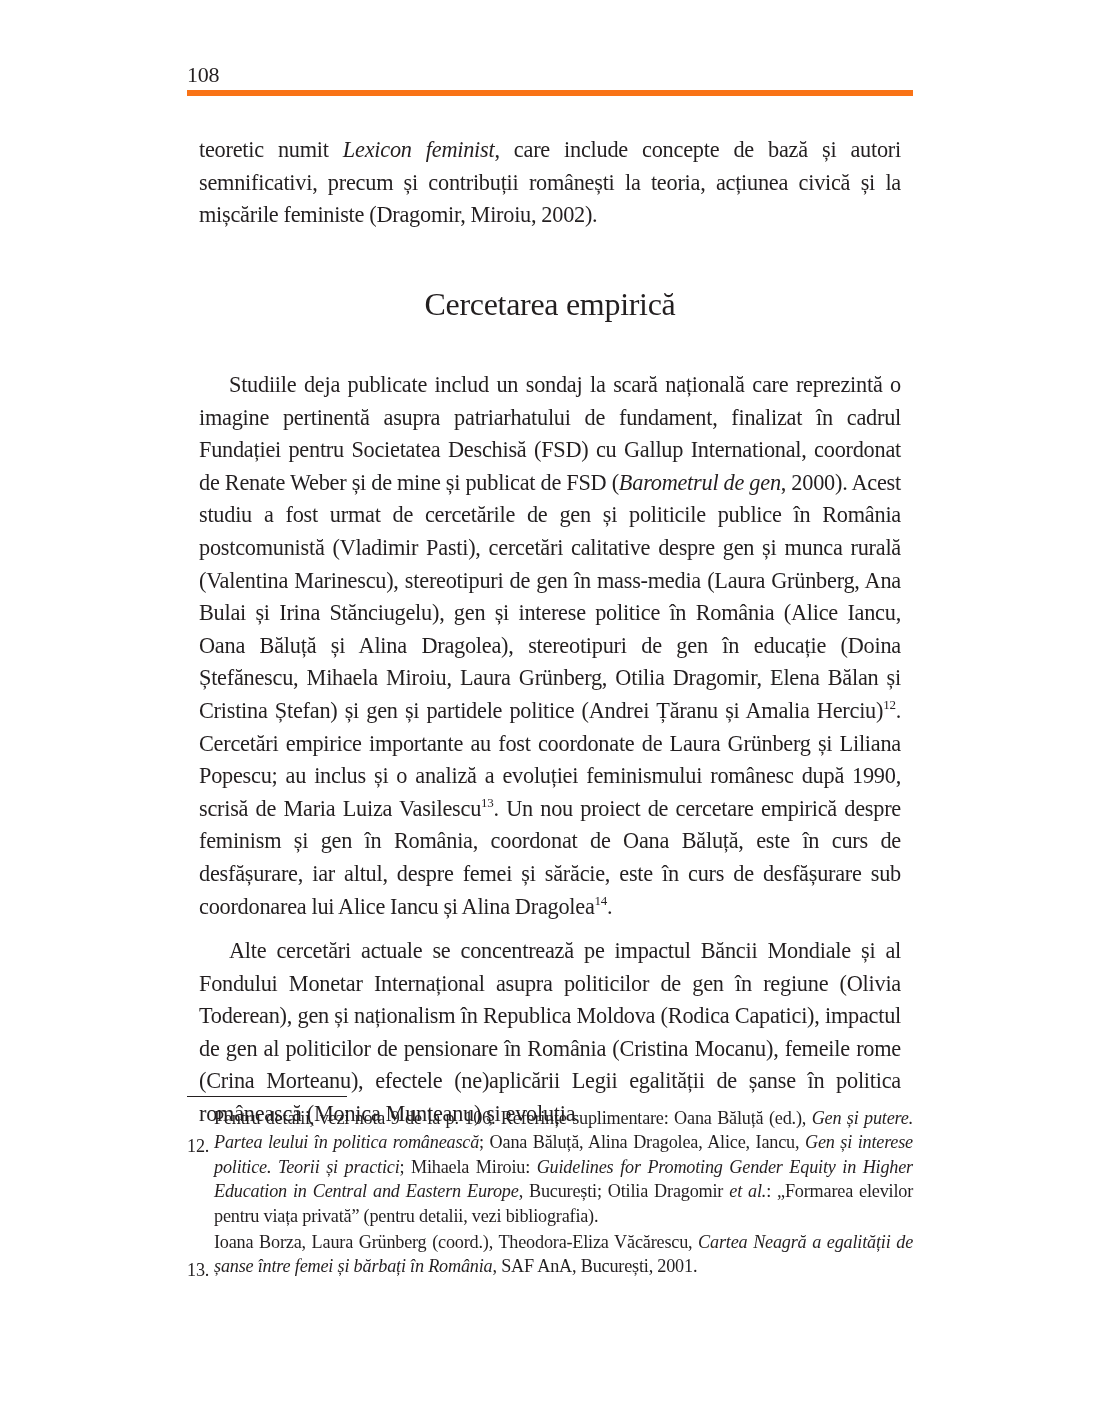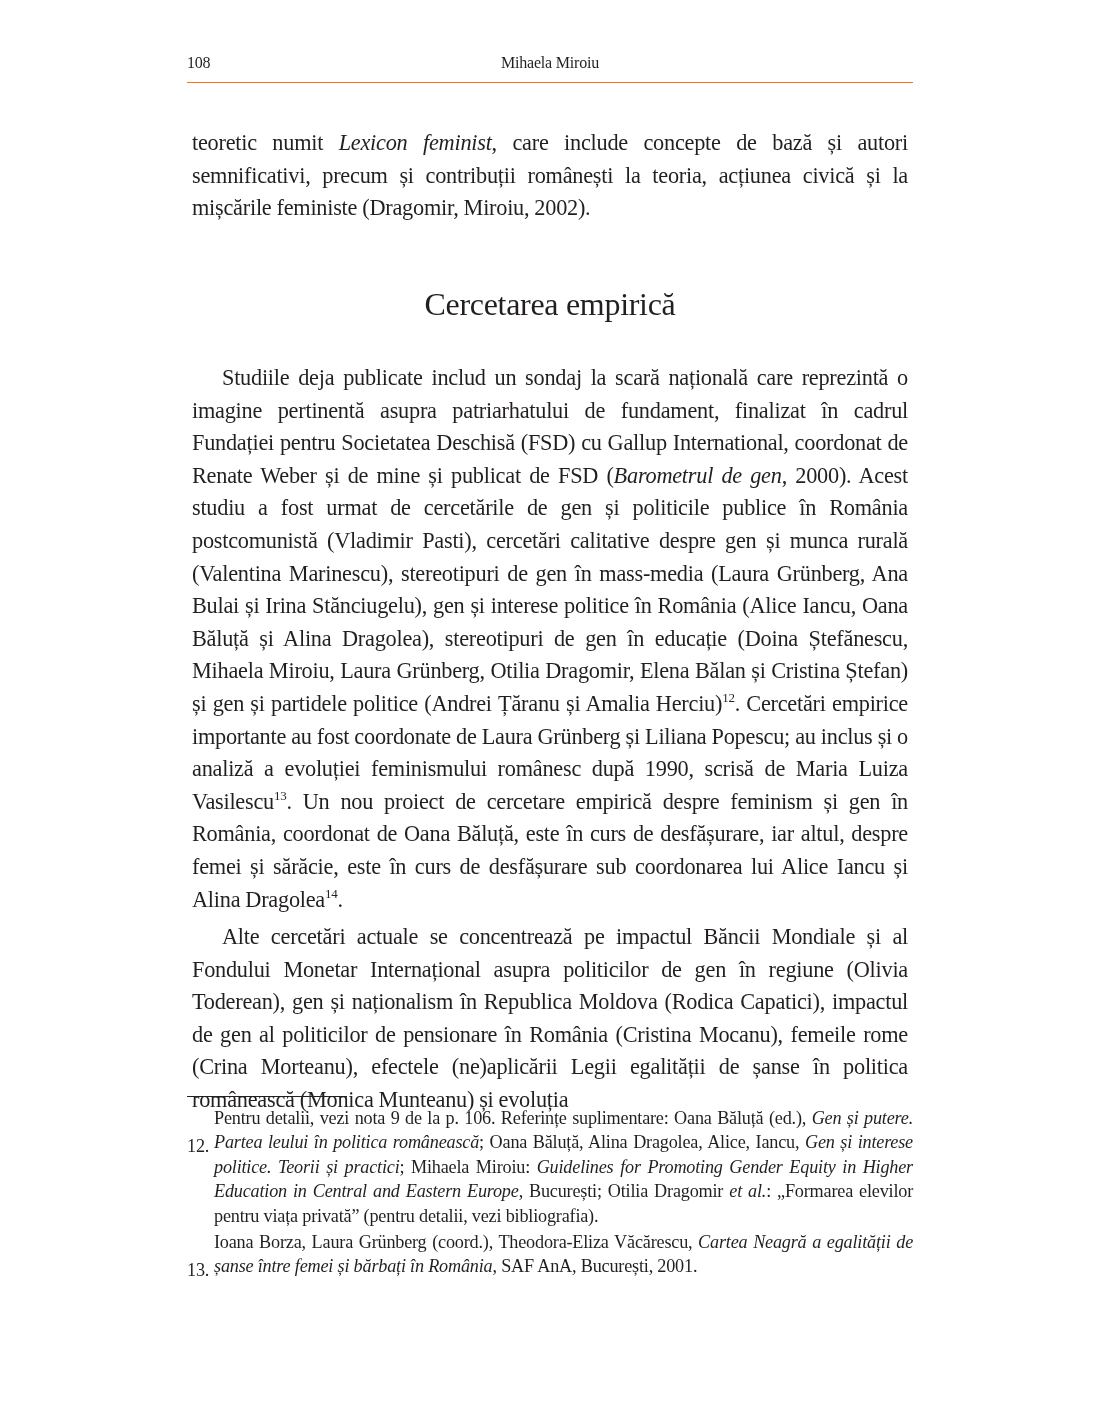--- a/index.html
+++ b/index.html
@@ -1,25 +1,25 @@
 <!DOCTYPE html>
 <html><head>
   <meta charset="utf-8">
   <style>
     html, body { margin: 0; padding: 0; background: #ffffff; }
     body { width: 1100px; height: 1422px; position: relative; overflow: hidden;
            font-family: "Liberation Serif", "DejaVu Serif", serif; color: #231f20; }
     .page { position: absolute; left: 187px; top: 0; width: 726px; }
-    .running-head { position: absolute; top: 52px; left: 0; width: 726px; height: 30px;
-                    border-bottom: 1px solid #f97316; font-size: 16px; letter-spacing: -0.2px; }
+    .running-head { position: absolute; top: 60px; left: 0; width: 726px; height: 30px;
+                    border-bottom: 6px solid #f97316; font-size: 22px; letter-spacing: -0.2px; }
     .running-head .folio { position: absolute; left: 0; top: 2px; }
     .running-head .author { position: absolute; left: 0; right: 0; top: 2px; text-align: center; }
     .body { position: absolute; top: 122px; left: 0; width: 726px; font-size: 22.3px; line-height: 32.6px;
             text-align: justify; letter-spacing: -0.25px; word-spacing: -0.3px; }
-    .body p { margin: 5px; }
+    .body p { margin: 12px; }
     .body p.indent { text-indent: 30px; }
     .section-title { position: absolute; top: 286px; left: 0; width: 726px; text-align: center;
                      font-size: 32px; letter-spacing: -0.3px; }
     .body2 { top: 357px; }
     sup { font-size: 13px; line-height: 0; vertical-align: 9px; }
     .fn-rule { position: absolute; top: 1096px; left: 0; width: 160px; border-top: 1.5px solid #231f20; }
     .footnotes { position: absolute; top: 1106px; left: 0; width: 726px; font-size: 18.2px; line-height: 24.4px;
                  letter-spacing: -0.2px; }
     .fn { display: flex; margin-bottom: 2px; }
     .fn .num { width: 23px; flex: 0 0 23px; margin-left: -0px; }
@@ -27,21 +27,20 @@
     .fn { margin-left: 0; }
     .fn .num { position: relative; margin-top: 28px; }
   </style>
 </head>
 <body>
 
 <div class="page">
 
   <div class="running-head">
     <span class="folio">108</span>
-    <span class="author">Mihaela Miroiu</span>
   </div>
 
   <div class="body">
     <p><span>teoretic numit </span><em>Lexicon feminist</em><span>, care include concepte de bază și autori semnificativi, precum și contribuții românești la teoria, acțiunea civică și la mișcările feministe (Dragomir, Miroiu, 2002).</span></p>
   </div>
 
   <div class="section-title">Cercetarea empirică</div>
 
   <div class="body body2">
     <p class="indent"><span>Studiile deja publicate includ un sondaj la scară națională care reprezintă o imagine pertinentă asupra patriarhatului de fundament, finalizat în cadrul Fundației pentru Societatea Deschisă (FSD) cu Gallup International, coordonat de Renate Weber și de mine și publicat de FSD (</span><em>Barometrul de gen</em><span>, 2000). Acest studiu a fost urmat de cercetările de gen și politicile publice în România postcomunistă (Vladimir Pasti), cercetări calitative despre gen și munca rurală (Valentina Marinescu), stereotipuri de gen în mass-media (Laura Grünberg, Ana Bulai și Irina Stănciugelu), gen și interese politice în România (Alice Iancu, Oana Băluță și Alina Dragolea), stereotipuri de gen în educație (Doina Ștefănescu, Mihaela Miroiu, Laura Grünberg, Otilia Dragomir, Elena Bălan și Cristina Ștefan) și gen și partidele politice (Andrei Țăranu și Amalia Herciu)</span><sup>12</sup><span>. Cercetări empirice importante au fost coordonate de Laura Grünberg și Liliana Popescu; au inclus și o analiză a evoluției feminismului românesc după 1990, scrisă de Maria Luiza Vasilescu</span><sup>13</sup><span>. Un nou proiect de cercetare empirică despre feminism și gen în România, coordonat de Oana Băluță, este în curs de desfășurare, iar altul, despre femei și sărăcie, este în curs de desfășurare sub coordonarea lui Alice Iancu și Alina Dragolea</span><sup>14</sup><span>.</span></p>

